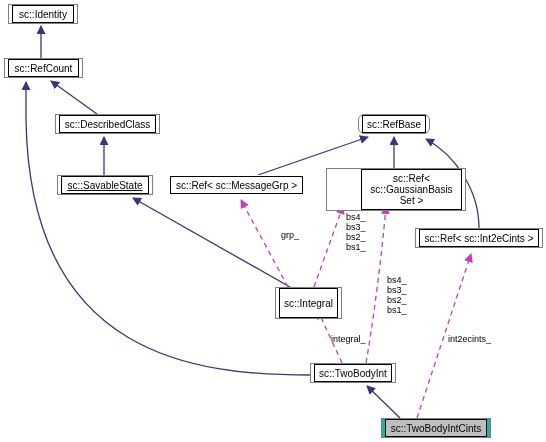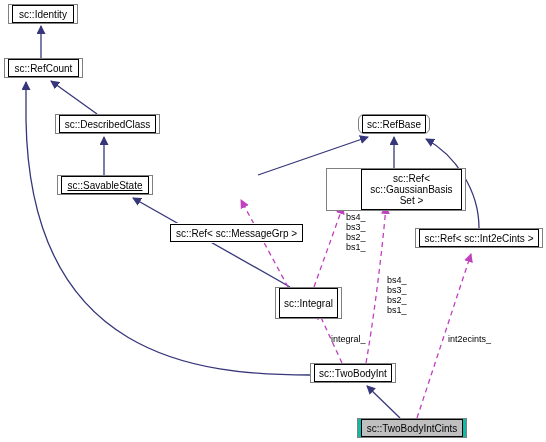--- a/index.html
+++ b/index.html
@@ -43,27 +43,27 @@
     width: 100%;
     height: 100%;
     border: 1px solid #000000;
     display: flex;
     align-items: center;
     justify-content: center;
     text-align: center;
   }
   .node.highlight {
     background: #14b8a6;
+    margin-left: 24px;
   }
   .node.highlight .inner {
     background: #bfbfbf;
   }
   .node.plain {
     border-color: #ffffff;
-    margin-top: 48px;
   }
   .edge-label {
     position: absolute;
     font-size: 9px;
     line-height: 10px;
     color: #000000;
     white-space: pre-line;
     z-index: 4;
     font-family: "Liberation Sans", sans-serif;
   }

